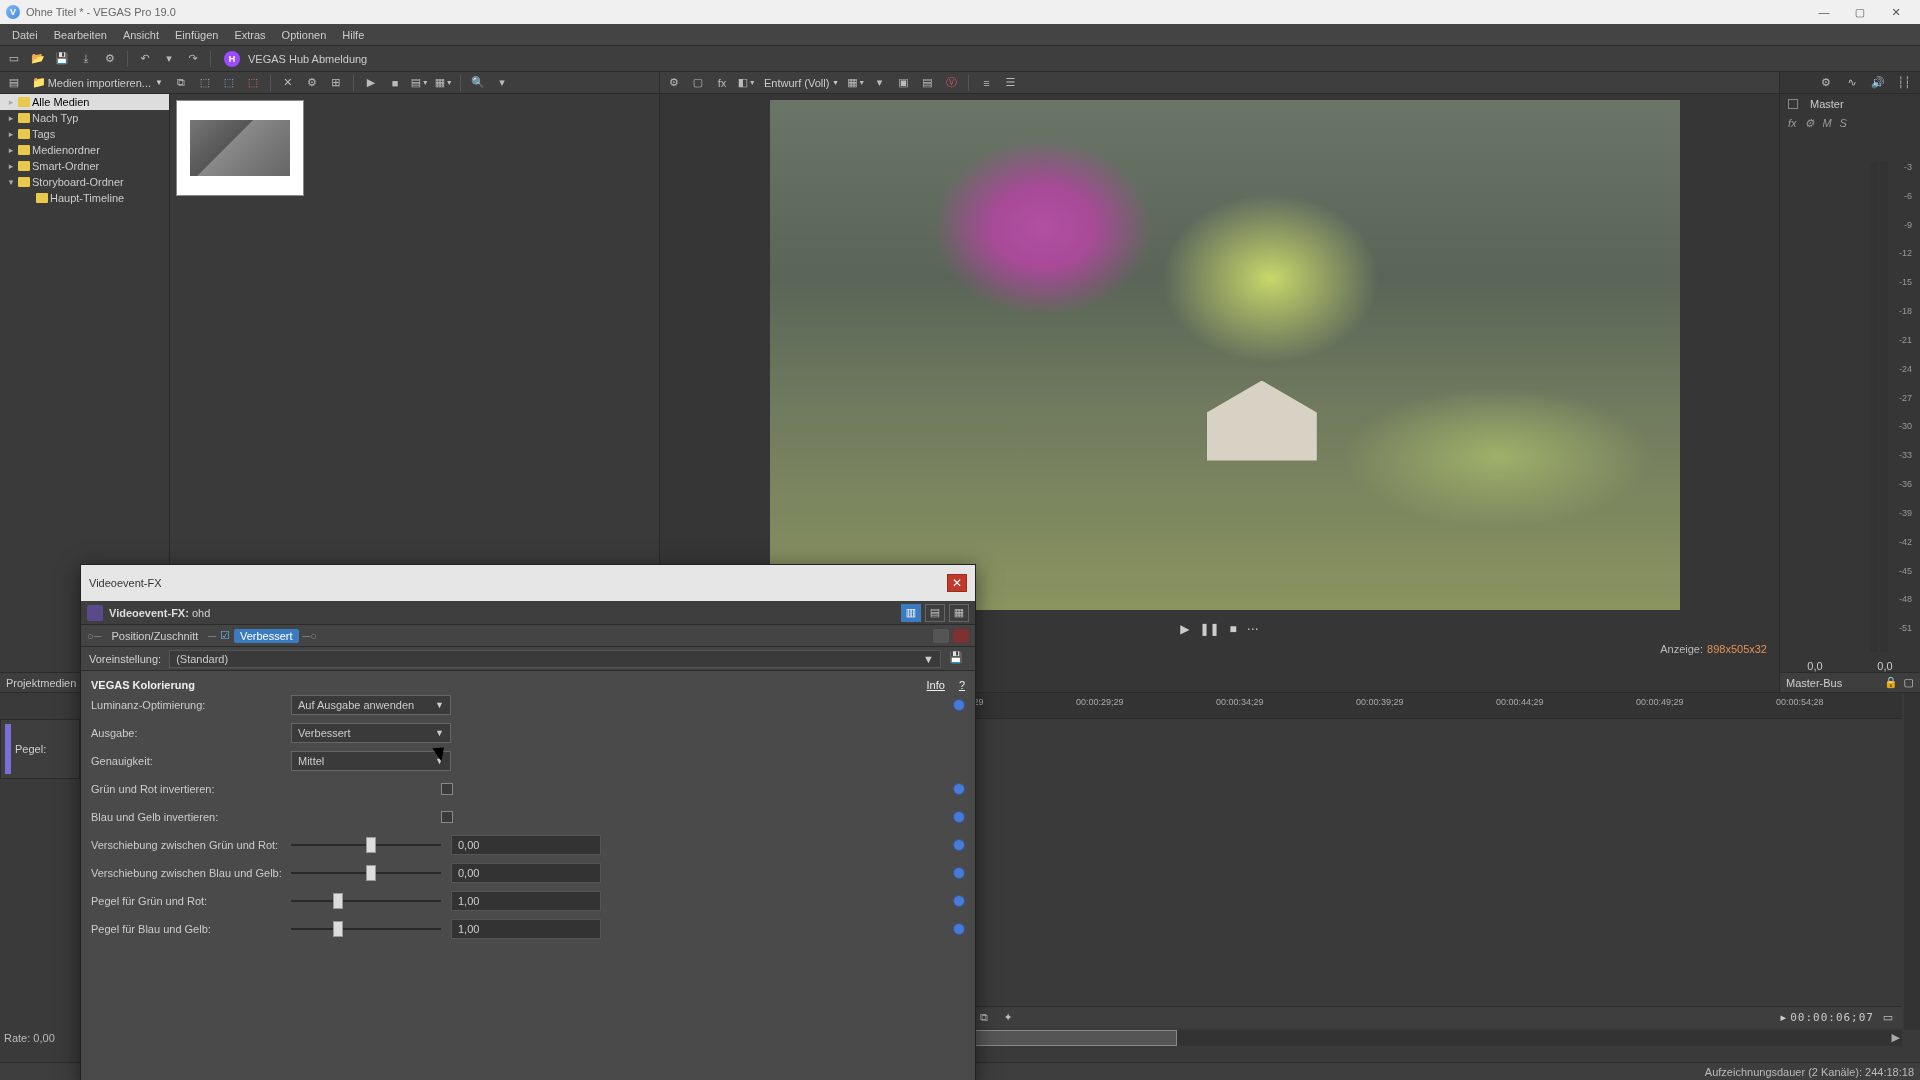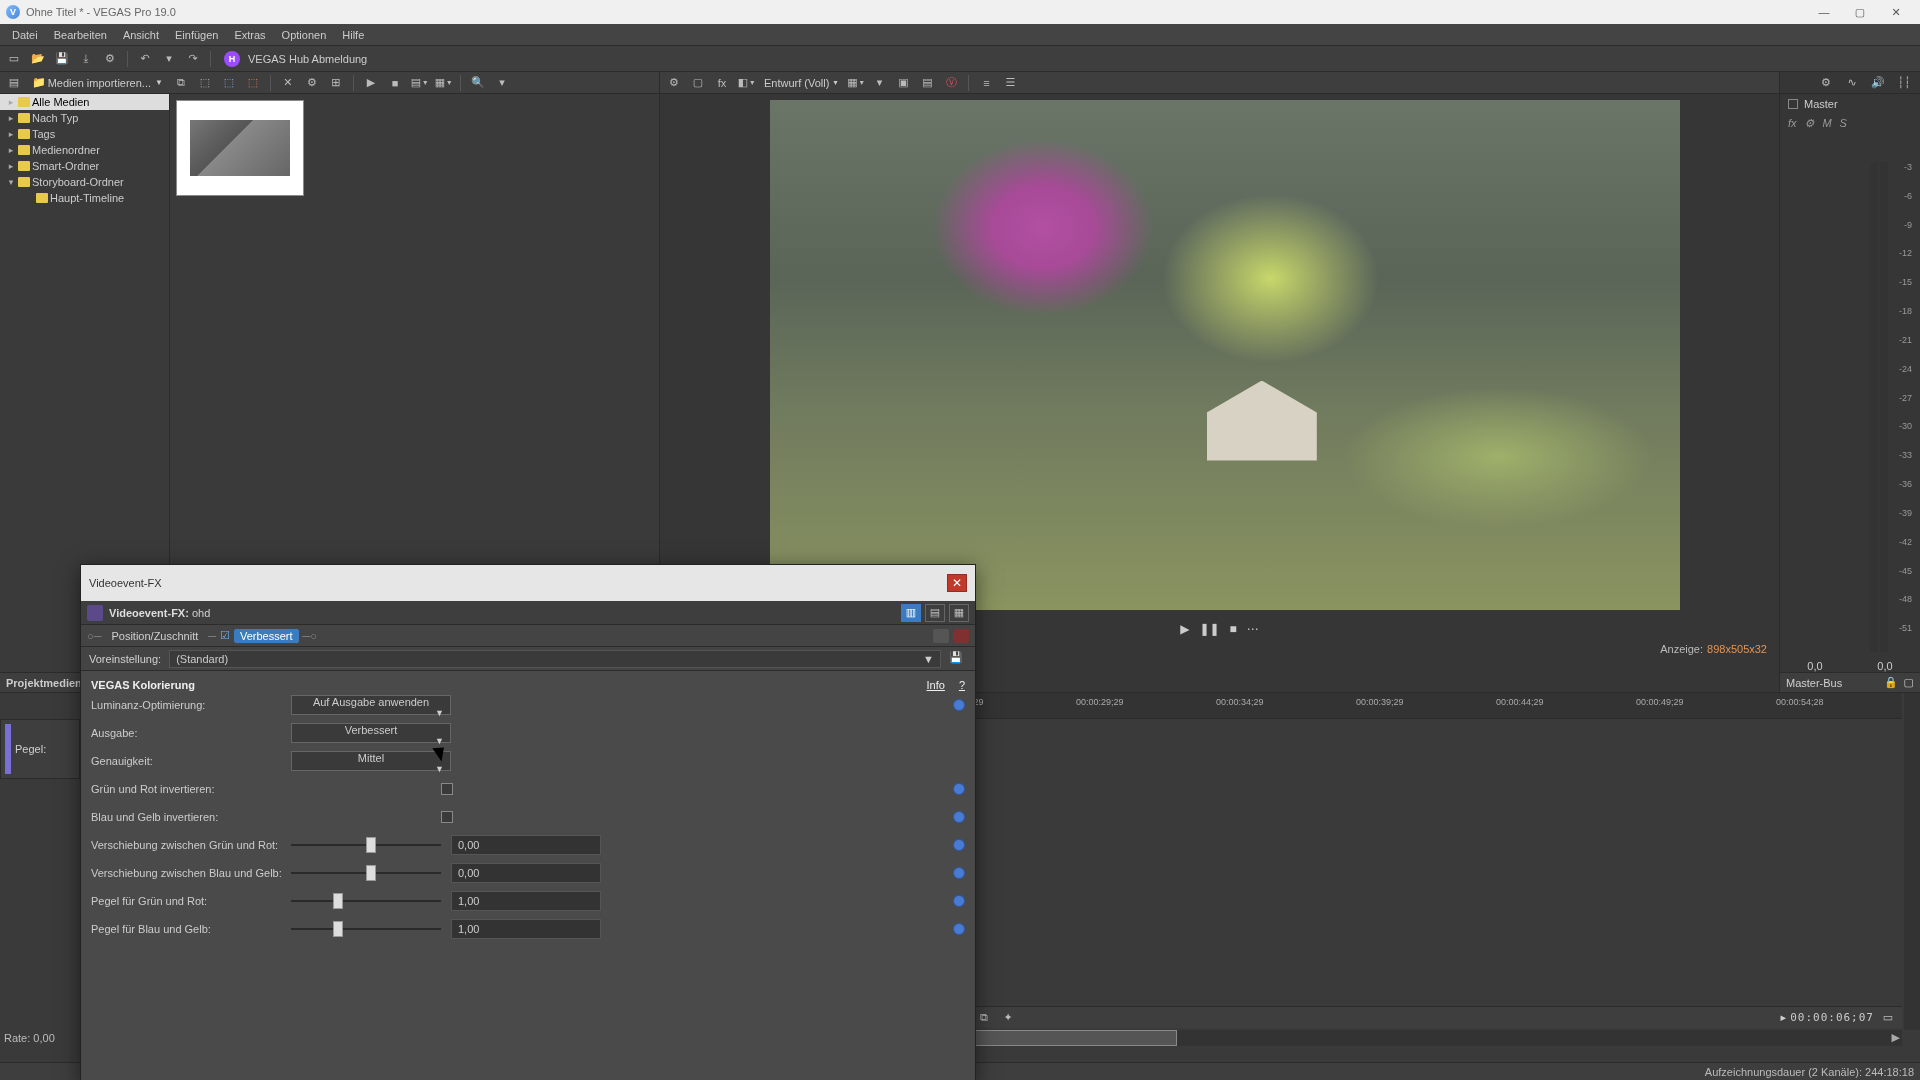--- a/index.html
+++ b/index.html
@@ -34,21 +34,21 @@
 .media-panel { position: absolute; left: 0; top: 0; width: 660px; height: 620px; background: #3a3a3a; border-right: 1px solid #2b2b2b; }
 .media-tree { position: absolute; left: 0; top: 22px; width: 170px; bottom: 22px; background: #3a3a3a; border-right: 1px solid #2b2b2b; overflow: hidden; }
 .tree-row { display: flex; align-items: center; height: 16px; padding-left: 6px; gap: 2px; color: #ccc; white-space: nowrap; }
 .tree-row.sel { background: #ddd; color: #000; }
 .tree-exp { width: 10px; text-align: center; color: #aaa; font-size: 9px; }
 .tree-icon { width: 12px; height: 10px; background: #e6c94d; border-radius: 1px; }
 .media-thumbs { position: absolute; left: 170px; top: 22px; right: 0; bottom: 22px; padding: 6px; }
 .thumb { width: 128px; height: 96px; background: #fff; border: 1px solid #888; display: flex; align-items: center; justify-content: center; }
 .thumb-inner { width: 80%; height: 60%; background: linear-gradient(135deg, #777 0%, #555 40%, #888 41%, #666 100%); }
 .media-footer { position: absolute; left: 0; right: 0; bottom: 0; height: 20px; background: #3e3e3e; border-top: 1px solid #2b2b2b; display: flex; align-items: center; padding: 0 6px; }
-.media-footer .tab { color: #ccc; font-weight: bold; }
+.media-footer .tab { color: #ccc; }
 
 
 .preview-panel { position: absolute; left: 660px; top: 0; right: 140px; height: 620px; background: #363636; border-right: 1px solid #2b2b2b; }
 .preview-canvas { position: absolute; left: 110px; top: 28px; width: 910px; height: 510px; background: #000; overflow: hidden; }
 .preview-img {
   width: 100%; height: 100%;
   background:
     radial-gradient(ellipse 200px 160px at 30% 25%, #b24fa1 0%, #a84a98 25%, transparent 55%),
     radial-gradient(ellipse 180px 140px at 55% 35%, #c8d86b 0%, transparent 60%),
     radial-gradient(ellipse 220px 100px at 80% 70%, #9fb06a 0%, transparent 70%),
@@ -61,21 +61,21 @@
 }
 .transport { position: absolute; left: 0; right: 0; top: 545px; height: 24px; display: flex; justify-content: center; align-items: center; gap: 10px; }
 .transport .t-btn { color: #ccc; font-size: 12px; }
 .preview-info { position: absolute; left: 0; right: 12px; top: 570px; text-align: right; line-height: 14px; color: #bbb; }
 .preview-info .lbl { color: #bbb; margin-right: 4px; }
 .preview-info .val { color: #e29455; }
 
 
 .master-panel { position: absolute; right: 0; top: 0; width: 140px; height: 620px; background: #363636; }
 .master-head { height: 22px; display: flex; align-items: center; justify-content: flex-end; gap: 6px; padding: 0 6px; border-bottom: 1px solid #2b2b2b; }
-.master-title { height: 20px; display: flex; align-items: center; gap: 6px; padding: 0 8px; color: #ccc; }
+.master-title { height: 20px; display: flex; align-items: center; gap: 12px; padding: 0 8px; color: #ccc; }
 .master-title .sq { width: 10px; height: 10px; border: 1px solid #888; }
 .master-fx-row { height: 18px; display: flex; align-items: center; gap: 8px; padding: 0 8px; color: #999; font-style: italic; font-size: 10px; }
 .meter-scale { position: absolute; right: 8px; top: 90px; bottom: 40px; width: 60px; }
 .meter-scale .tick { position: absolute; right: 0; width: 100%; text-align: right; color: #999; font-size: 9px; }
 .meter-bars { position: absolute; left: 18px; top: 0; bottom: 0; width: 20px; display: flex; gap: 2px; }
 .meter-bars .bar { width: 8px; background: #333; }
 .master-foot { position: absolute; left: 0; right: 0; bottom: 20px; display: flex; justify-content: space-around; color: #ccc; }
 .master-tab { position: absolute; left: 0; right: 0; bottom: 0; height: 20px; background: #3e3e3e; border-top: 1px solid #2b2b2b; display: flex; align-items: center; padding: 0 6px; gap: 6px; }
 
 
@@ -126,21 +126,21 @@
 .fx-preset { height: 24px; background: #444; display: flex; align-items: center; padding: 0 8px; gap: 8px; border-bottom: 1px solid #2b2b2b; }
 .fx-preset .combo { flex: 1; height: 18px; background: #3a3a3a; border: 1px solid #555; display: flex; align-items: center; padding: 0 6px; color: #ccc; }
 .fx-preset .combo .caret { margin-left: auto; }
 .fx-preset .save { width: 18px; height: 16px; color: #bbb; }
 .fx-body { padding: 8px 10px; }
 .fx-heading { font-size: 15px; font-weight: bold; color: #eee; display: flex; align-items: center; }
 .fx-heading .links { margin-left: auto; font-size: 11px; font-weight: normal; display: flex; gap: 14px; text-decoration: underline; }
 .fx-row { display: flex; align-items: center; height: 28px; }
 .fx-row .lbl { width: 200px; color: #ccc; }
 .fx-row .key { margin-left: auto; width: 12px; height: 12px; border-radius: 50%; background: #4a7bd4; border: 1px solid #2b5aa8; }
-.fx-row select, .fx-combo { width: 160px; height: 20px; background: #3a3a3a; border: 1px solid #666; color: #ccc; display: flex; align-items: center; padding: 0 6px; flex-direction: column; }
+.fx-row select, .fx-combo { width: 160px; height: 20px; background: #3a3a3a; border: 1px solid #666; color: #ccc; display: flex; align-items: center; padding: 0 6px; }
 .fx-combo .caret { margin-left: auto; font-size: 9px; }
 .fx-check { width: 12px; height: 12px; border: 1px solid #888; background: #3a3a3a; margin-left: 150px; }
 .fx-slider { width: 150px; height: 20px; display: flex; align-items: center; position: relative; }
 .fx-slider .track { width: 100%; height: 2px; background: #2a2a2a; }
 .fx-slider .knob { position: absolute; width: 10px; height: 16px; background: #ddd; border: 1px solid #999; }
 .fx-num { width: 150px; height: 20px; background: #333; border: 1px solid #555; color: #ccc; padding: 0 6px; display: flex; align-items: center; margin-left: 10px; }
 
 .cursor-arrow { position: absolute; width: 12px; height: 18px; pointer-events: none; z-index: 999; }
 .cursor-arrow::before { content: ""; position: absolute; border-left: 10px solid #000; border-top: 6px solid transparent; border-bottom: 10px solid transparent; transform: rotate(-35deg); }
 </style>

